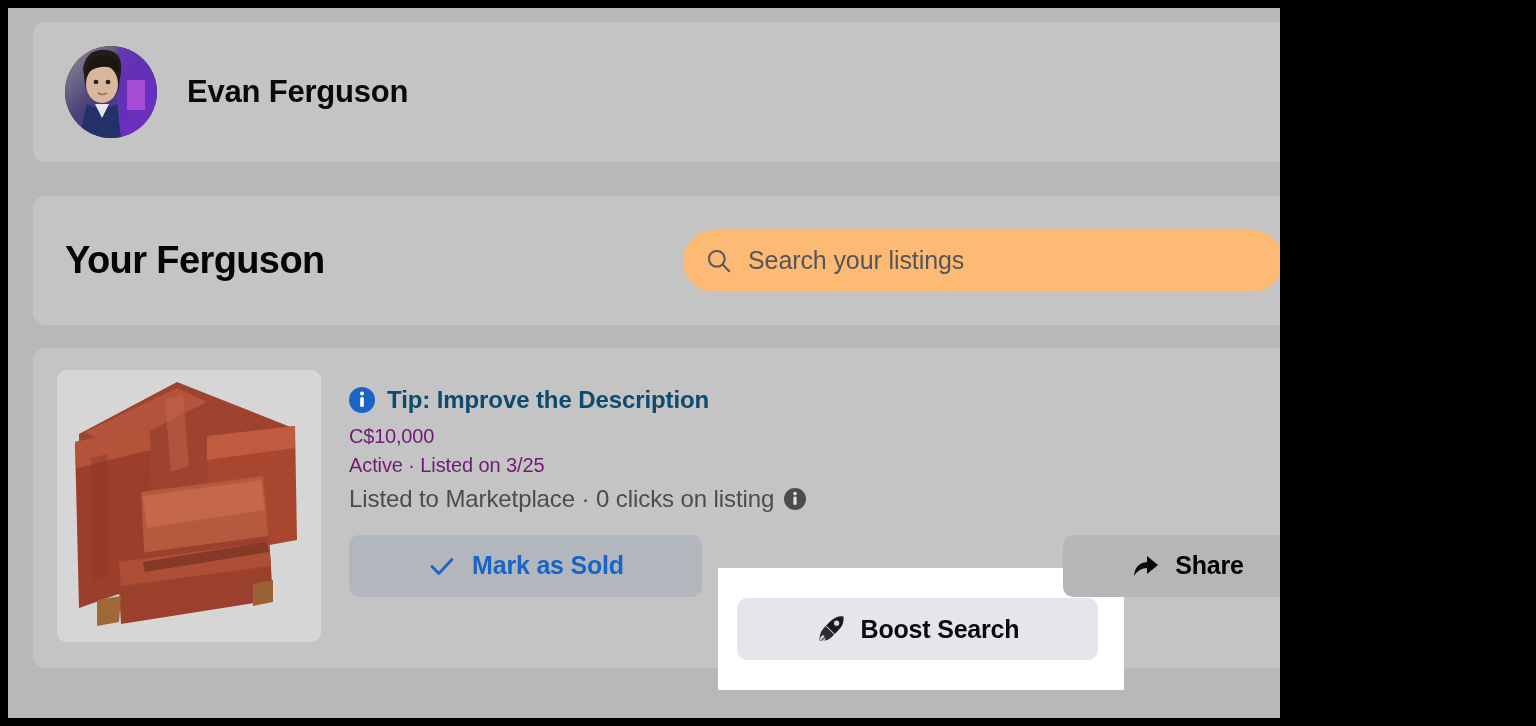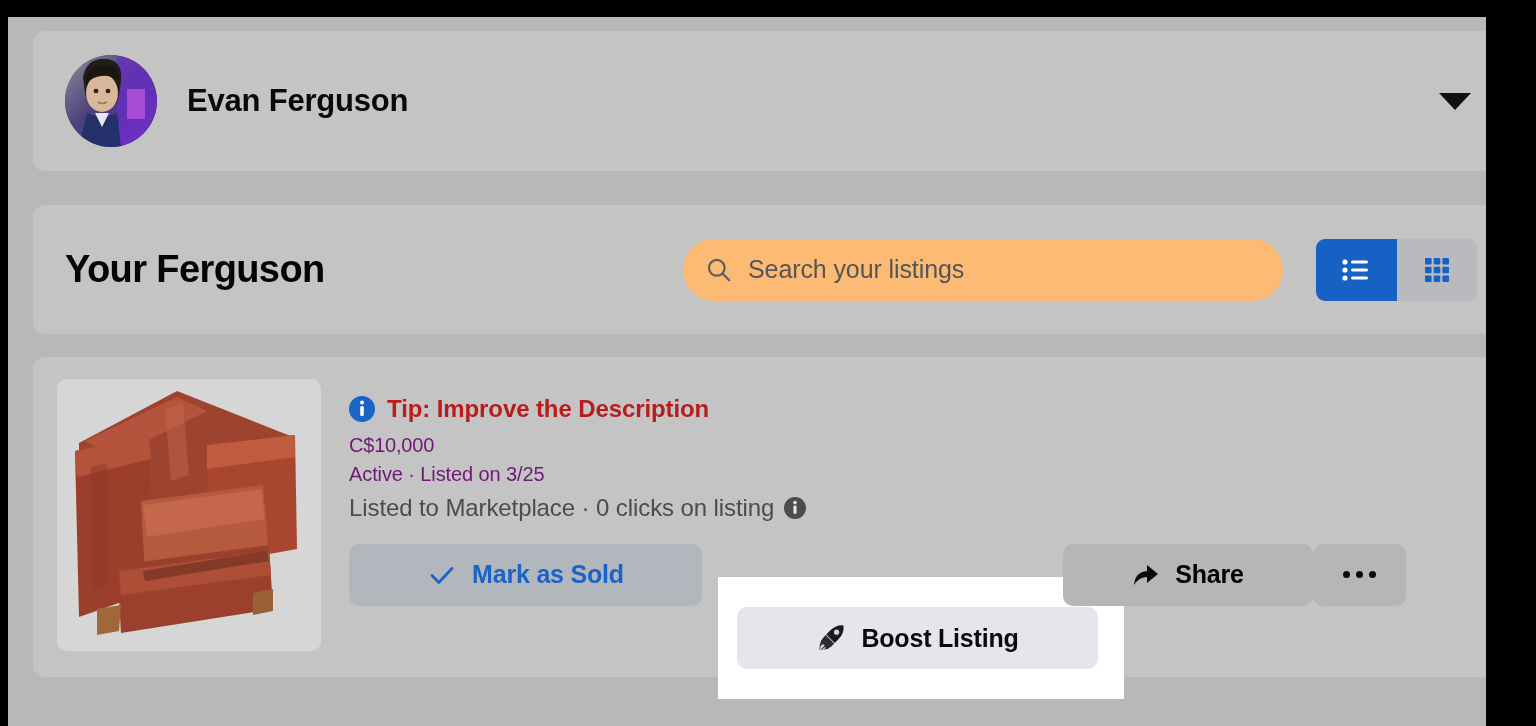--- a/index.html
+++ b/index.html
@@ -11,25 +11,24 @@
   }
 
   body {
     background: #000000;
     font-family: "Liberation Sans", sans-serif;
     padding: 8px 8px 8px 8px;
   }
 
   #viewport {
     position: relative;
-    width: 1478px;
+    width: 1272px;
     height: 710px;
     background: #b8b8ba;
     overflow: hidden;
-    margin-top: 9px;
   }
 
   
   .profile-card {
     position: absolute;
     left: 25px;
     top: 14px;
     width: 1470px;
     height: 140px;
     background: #c4c4c5;
@@ -162,21 +161,21 @@
     align-items: center;
     gap: 12px;
     margin-bottom: 9px;
   }
   .info-circle {
     width: 26px; height: 26px; flex: 0 0 auto;
   }
   .tip-text {
     font-size: 24px;
     font-weight: bold;
-    color: #b91c1c;
+    color: #0c4a6e;
     letter-spacing: -0.1px;
   }
 
   .listing-title {
     font-size: 33px;
     font-weight: bold;
     color: #060606;
     letter-spacing: -0.3px;
     line-height: 1.18;
   }
@@ -441,16 +440,16 @@
 
   <div class="highlight-box"></div>
 
   <button class="btn btn-boost highlight-btn-layer">
     <svg class="rocket-icon" viewBox="0 0 30 30" xmlns="http://www.w3.org/2000/svg">
       <path d="M27.5 2.4 Q20 1.6 13.6 8 L10.2 11.4 L18.8 20 L22.2 16.6 Q28.6 10.2 27.5 2.4 Z" fill="#1b1b1e"></path>
       <path d="M9.6 12 L18.2 20.6 L15.6 23.2 Q12.4 26.2 8.2 26.6 L3.4 27 L3.8 22.2 Q4.2 18 7.2 14.8 Z" fill="#2b2b30"></path>
       <path d="M4.2 26.2 L8 22.4 M4.8 24 L7 21.8 M6.6 27 L9 24.6" stroke="#d4d4d8" stroke-width="1.3" stroke-linecap="round"></path>
       <circle cx="20.6" cy="9.2" r="2.6" fill="#d9d9de"></circle>
     </svg>
-    <span>Boost Listing</span>
+    <span>Boost Search</span>
   </button>
 
 </div>
 
 </body></html>

